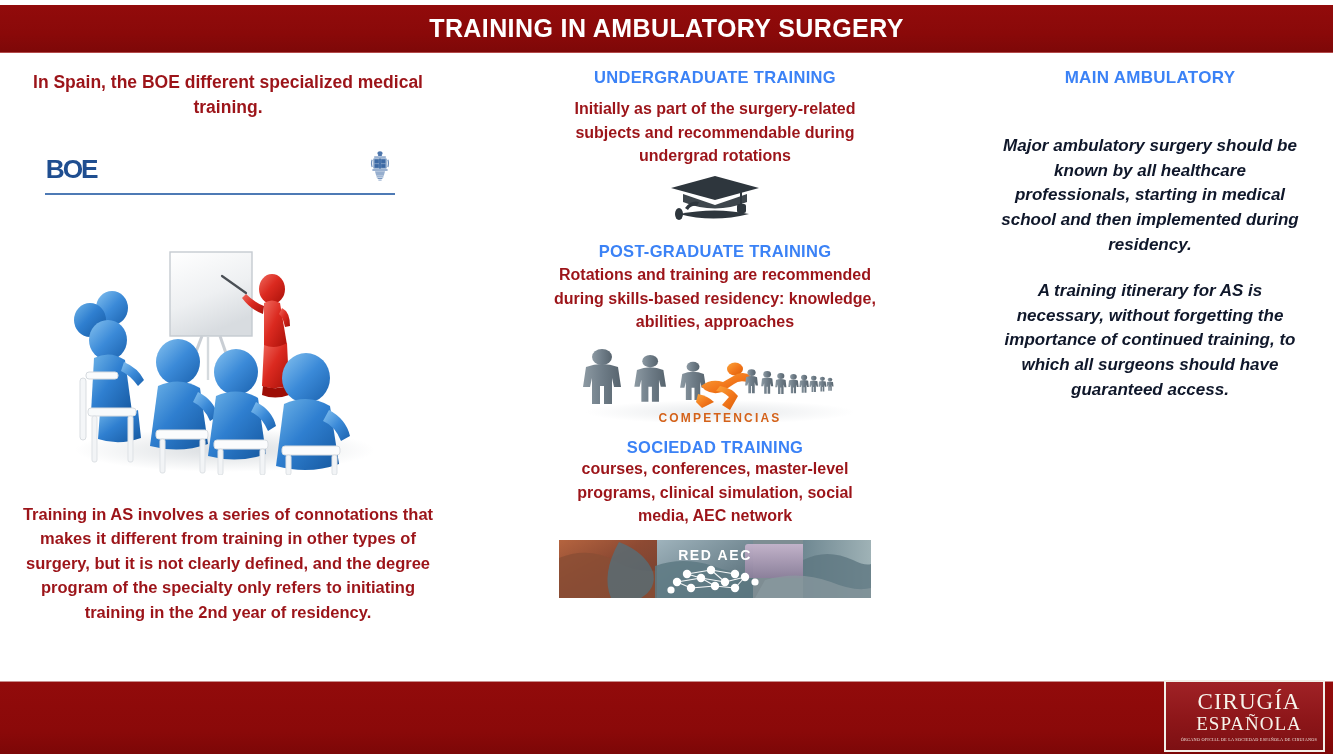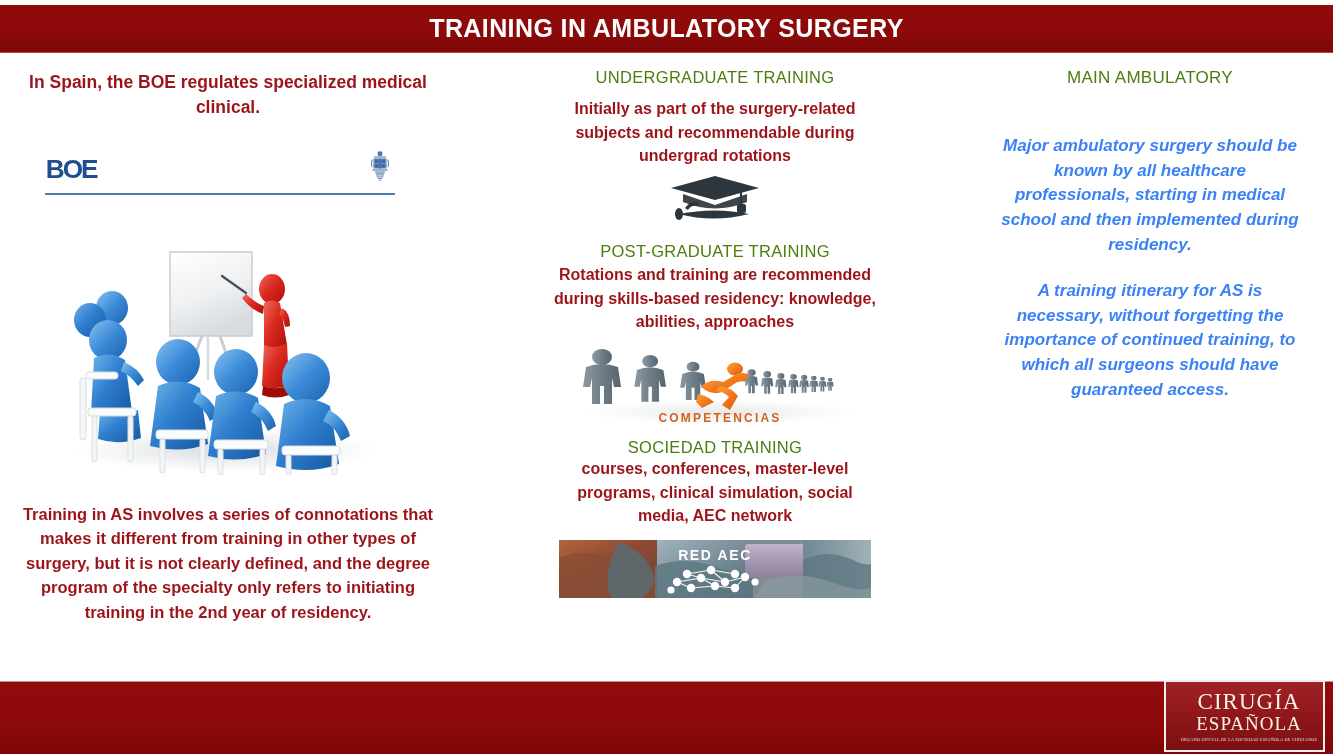--- a/index.html
+++ b/index.html
@@ -41,22 +41,22 @@
     position: absolute;
     top: 62px;
     text-align: center;
   }
   .col-left   { left: 8px;   width: 440px; }
   .col-mid    { left: 470px; width: 490px; }
   .col-right  { left: 975px; width: 350px; }
 
   .col-head {
     font-size: 16.5px;
-    font-weight: normal;
-    color: #4d7c0f;
+    font-weight: bold;
+    color: #3b82f6;
     letter-spacing: .3px;
     margin: 10px 0 0 0;
   }
   .lead {
     font-size: 17.5px;
     font-weight: bold;
     line-height: 1.42;
     color: #9c1419;
     margin: 8px 0 0 0;
   }
@@ -65,21 +65,21 @@
     font-weight: bold;
     line-height: 1.48;
     color: #9c1419;
     margin: 10px 0 0 0;
   }
   .concl {
     font-size: 17px;
     font-weight: bold;
     font-style: italic;
     line-height: 1.45;
-    color: #3b82f6;
+    color: #0f172a;
   }
 
   
   .boe-strip {
     position: absolute;
     left: 45px; top: 145px;
     width: 350px; height: 48px;
     border-bottom: 2px solid #4e7ab5;
     display: flex;
     align-items: center;
@@ -183,21 +183,21 @@
   .spacer-lg { height: 22px; }
 </style>
 </head>
 <body>
 
 <div class="header-bar">
   <div class="header-title">TRAINING IN AMBULATORY SURGERY</div>
 </div>
 
 <div class="col col-left">
-  <div class="lead">In Spain, the BOE regulates specialized medical clinical.</div>
+  <div class="lead">In Spain, the BOE different specialized medical training.</div>
 </div>
 
 <div class="boe-strip">
   <span class="boe-mark">BOE</span>
   <span class="boe-crest">
     <svg width="22" height="34" viewBox="0 0 22 34" aria-hidden="true">
       <g fill="#2e5e9e">
         <path d="M11 1.2c1.5 0 2.6.9 2.6 2.1 0 .7-.4 1.3-1 1.7l.5.9h-4.2l.5-.9c-.6-.4-1-1-1-1.7 0-1.2 1.1-2.1 2.6-2.1z" opacity=".85"></path>
         <rect x="5.2" y="6.5" width="11.6" height="1.1" opacity=".8"></rect>
         <rect x="4.2" y="8.3" width="13.6" height="10.5" rx="1" opacity=".55"></rect>

